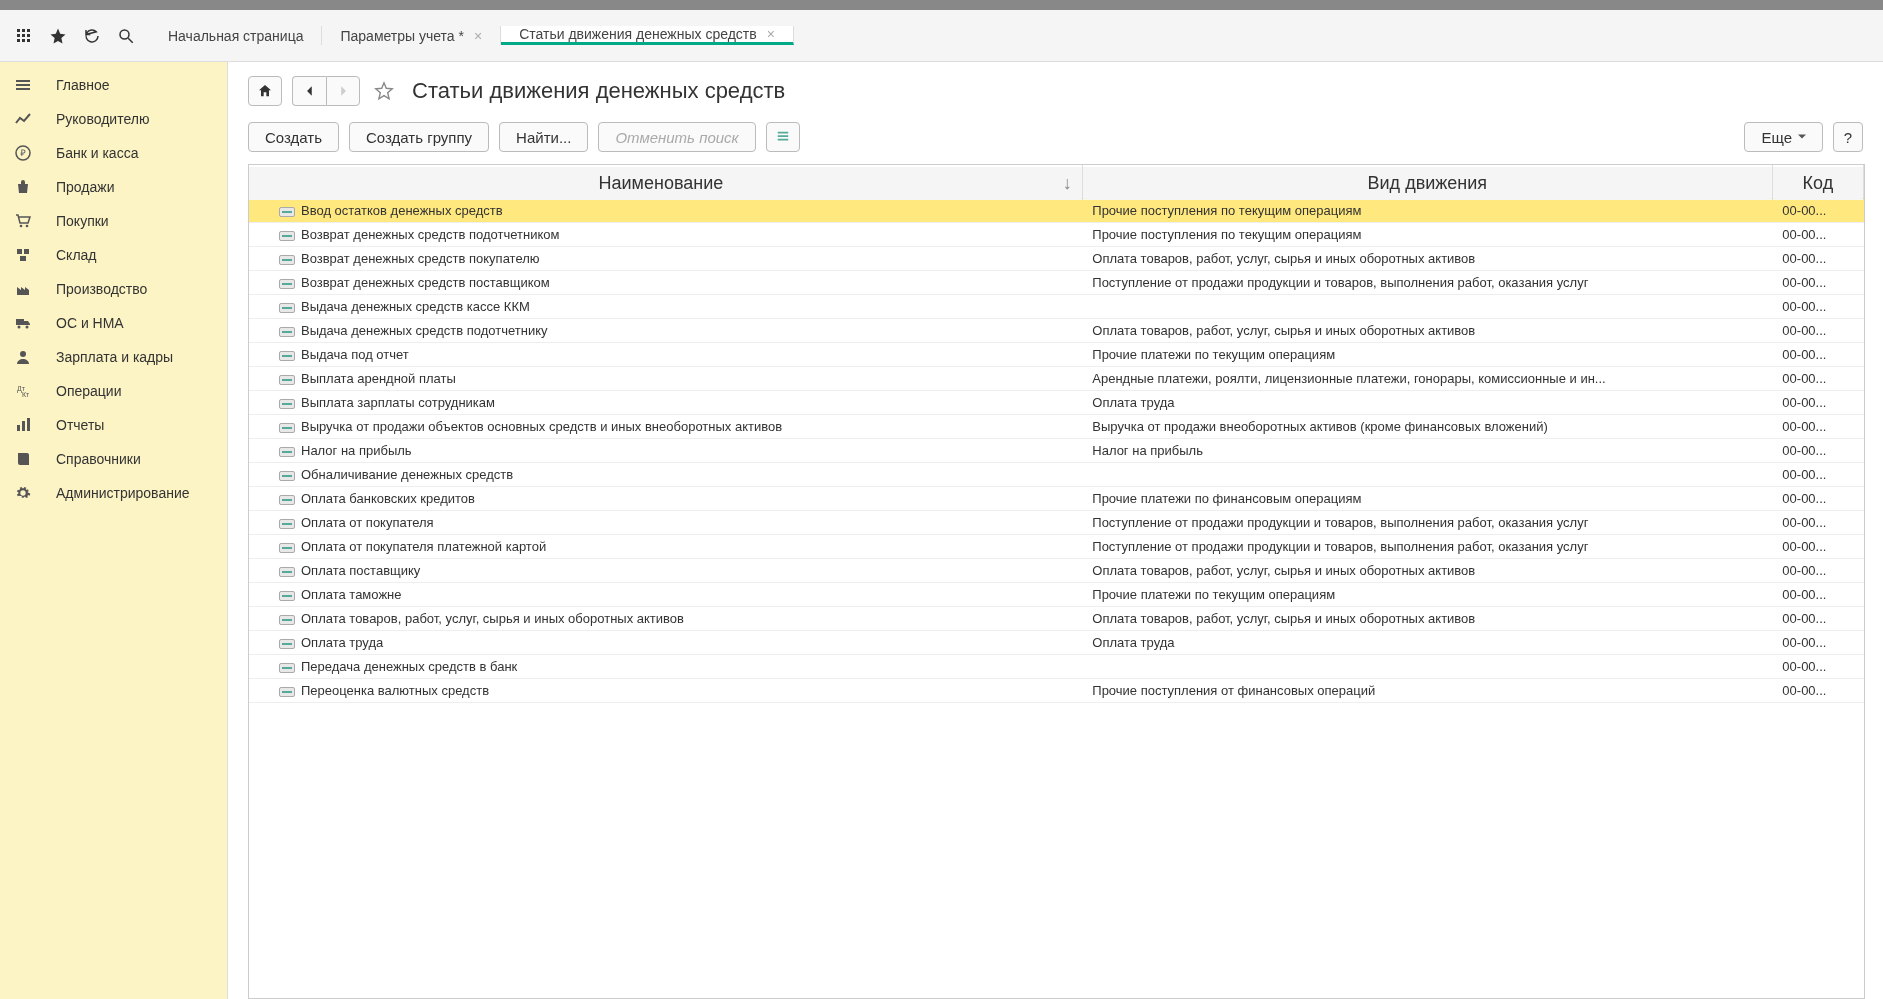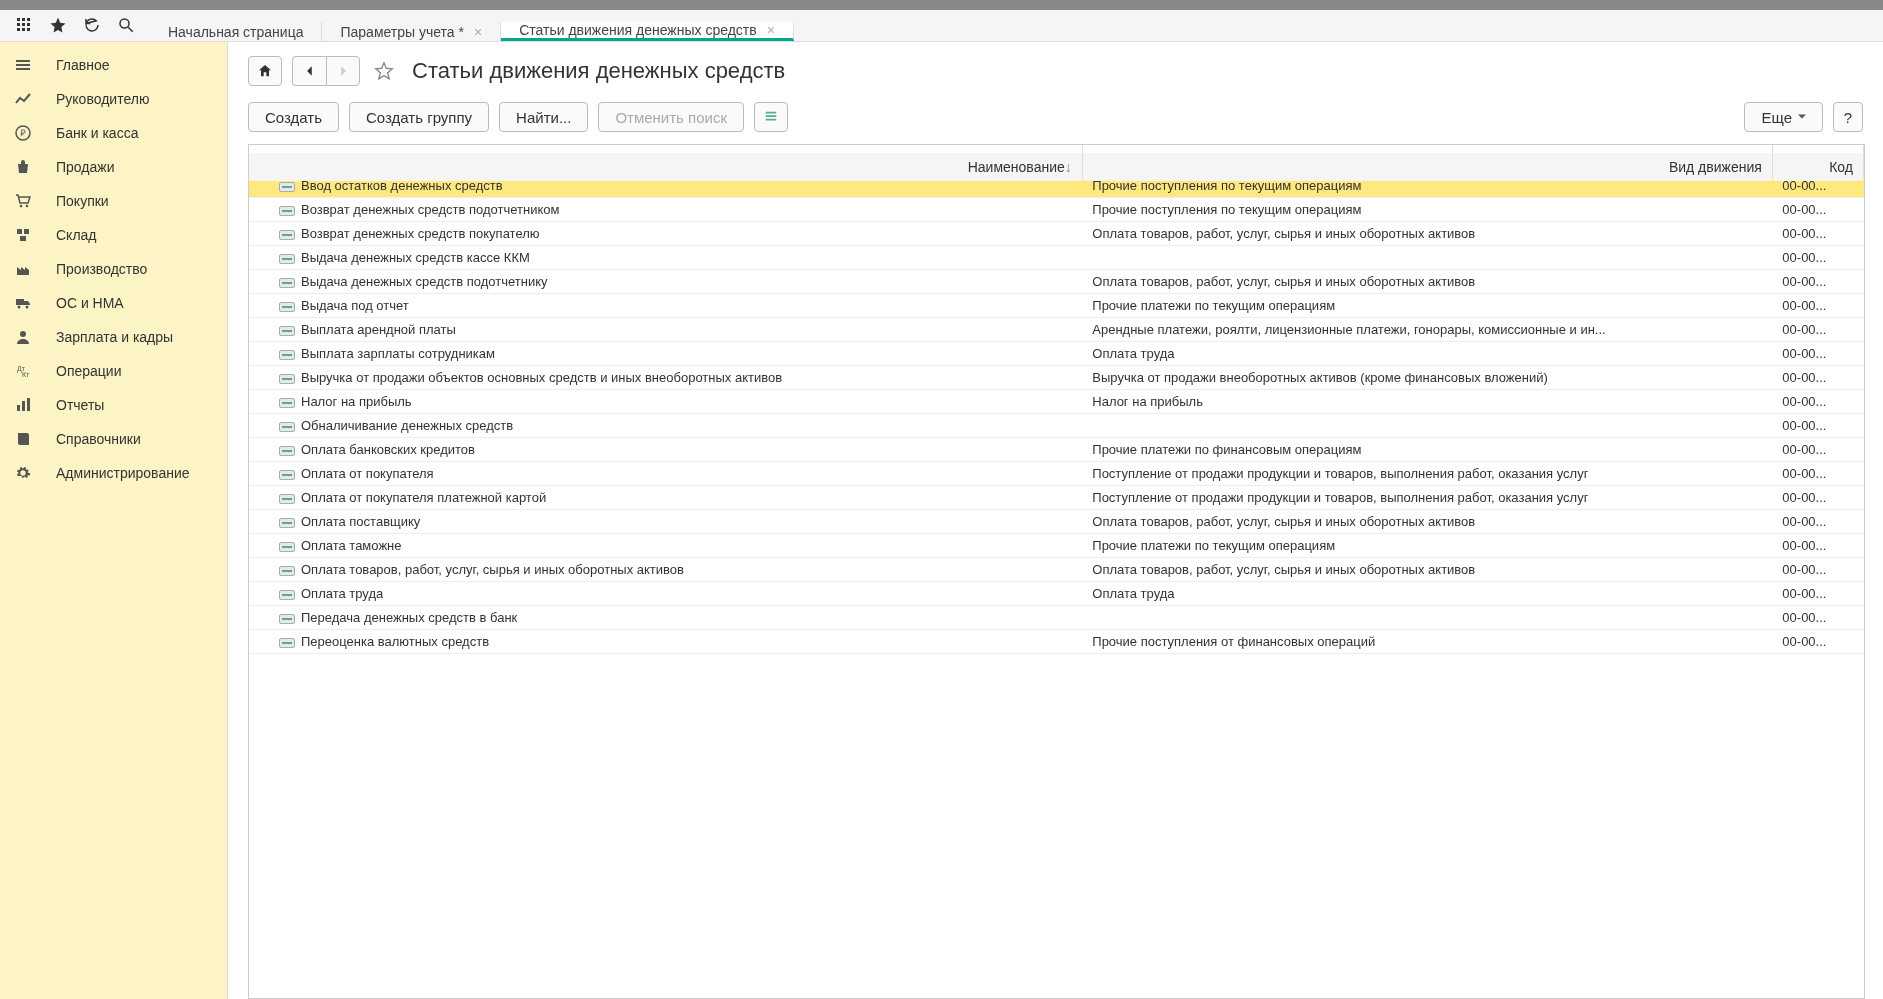--- a/index.html
+++ b/index.html
@@ -3,21 +3,21 @@
 <meta charset="utf-8">
 <style>
 * { box-sizing: border-box; margin: 0; padding: 0; }
 body { font-family: Arial, sans-serif; font-size: 13px; color: #333; background: #fff; overflow: hidden; }
 .app { width: 1883px; height: 999px; display: flex; flex-direction: column; }
 
 
 .top-strip { height: 10px; background: #888; }
 
 
-.tab-bar { height: 32px; background: #f5f5f5; display: flex; align-items: flex-end; border-bottom: 1px solid #ddd; }
+.tab-bar { height: 52px; background: #f5f5f5; display: flex; align-items: center; border-bottom: 1px solid #ddd; }
 .tab-icons { display: flex; align-items: center; padding: 0 8px; gap: 2px; }
 .tab-icon-btn { width: 32px; height: 32px; display: flex; align-items: center; justify-content: center; cursor: pointer; color: #555; border-radius: 3px; }
 .tab { padding: 0 18px; display: flex; align-items: center; border-right: 1px solid #ddd; cursor: pointer; position: relative; font-size: 14px; color: #444; }
 .tab.active { background: #fff; border-bottom: 3px solid #0a8; }
 .tab-close { margin-left: 10px; color: #aaa; font-size: 14px; cursor: pointer; }
 
 
 .main { flex: 1; display: flex; overflow: hidden; }
 
 
@@ -31,30 +31,30 @@
 .nav-btn { width: 34px; height: 30px; border: 1px solid #bbb; background: #fafafa; border-radius: 4px; display: flex; align-items: center; justify-content: center; cursor: pointer; color: #444; }
 .nav-btn.disabled { color: #ccc; cursor: default; }
 .nav-group { display: flex; }
 .nav-group .nav-btn:first-child { border-radius: 4px 0 0 4px; border-right: none; }
 .nav-group .nav-btn:last-child { border-radius: 0 4px 4px 0; }
 .fav-btn { width: 28px; height: 28px; display: flex; align-items: center; justify-content: center; cursor: pointer; color: #888; }
 .page-title { font-size: 22px; font-weight: normal; color: #333; margin-left: 4px; }
 
 .toolbar { padding: 6px 20px 12px 20px; display: flex; align-items: center; gap: 10px; }
 .btn { height: 30px; padding: 0 16px; border: 1px solid #bbb; background: #fafafa; border-radius: 4px; cursor: pointer; font-size: 15px; color: #333; display: flex; align-items: center; }
-.btn.disabled { color: #aaa; cursor: default; }
+.btn.disabled { color: #aaa; cursor: default; font-style: italic; }
 .btn-icon { width: 34px; padding: 0; justify-content: center; }
 .toolbar-spacer { flex: 1; }
 .btn-more { display: flex; align-items: center; gap: 6px; }
 .btn-help { width: 30px; padding: 0; justify-content: center; }
 
 
 .table-wrap { flex: 1; margin: 0 18px 0 20px; border: 1px solid #ccc; overflow: auto; position: relative; }
 .table { width: 100%; border-collapse: collapse; }
-.table th { background: #f5f5f5; text-align: right; padding: 6px 10px; font-weight: normal; font-size: 14px; color: #333; border-bottom: 1px solid #ccc; border-right: 1px solid #ddd; position: sticky; top: 8px; }
+.table th { background: #f5f5f5; text-align: center; padding: 6px 10px; font-weight: normal; font-size: 18px; color: #333; border-bottom: 1px solid #ccc; border-right: 1px solid #ddd; position: sticky; top: 2px; }
 .table th .sort { float: right; color: #888; }
 .table td { padding: 4px 10px; border-bottom: 1px solid #eee; font-size: 13px; color: #333; white-space: nowrap; overflow: hidden; text-overflow: ellipsis; }
 .table tr.selected td { background: #ffe97f; }
 .row-icon { display: inline-block; width: 16px; height: 10px; background: #e8e8e8; border: 1px solid #aaa; border-radius: 2px; margin-right: 6px; vertical-align: middle; position: relative; }
 .row-icon::after { content: ""; position: absolute; left: 2px; top: 3px; width: 10px; height: 2px; background: #5a9; }
 .col-name { width: 640px; max-width: 640px; }
 .col-name-cell { padding-left: 30px !important; }
 .col-kind { width: 530px; max-width: 530px; }
 .col-code { width: 70px; max-width: 70px; }
 
@@ -318,20 +318,25 @@
                 <td class="col-name col-name-cell"><span class="row-icon"></span><span>Возврат денежных средств подотчетником</span></td>
                 <td class="col-kind">Прочие поступления по текущим операциям</td>
                 <td class="col-code">00-00...</td>
               </tr>
               <tr>
                 <td class="col-name col-name-cell"><span class="row-icon"></span><span>Возврат денежных средств покупателю</span></td>
                 <td class="col-kind">Оплата товаров, работ, услуг, сырья и иных оборотных активов</td>
                 <td class="col-code">00-00...</td>
               </tr>
               <tr>
+                <td class="col-name col-name-cell"><span class="row-icon"></span><span>Возврат денежных средств поставщиком</span></td>
+                <td class="col-kind">Поступление от продажи продукции и товаров, выполнения работ, оказания услуг</td>
+                <td class="col-code">00-00...</td>
+              </tr>
+              <tr>
                 <td class="col-name col-name-cell"><span class="row-icon"></span><span>Выдача денежных средств кассе ККМ</span></td>
                 <td class="col-kind"></td>
                 <td class="col-code">00-00...</td>
               </tr>
               <tr>
                 <td class="col-name col-name-cell"><span class="row-icon"></span><span>Выдача денежных средств подотчетнику</span></td>
                 <td class="col-kind">Оплата товаров, работ, услуг, сырья и иных оборотных активов</td>
                 <td class="col-code">00-00...</td>
               </tr>
               <tr>

